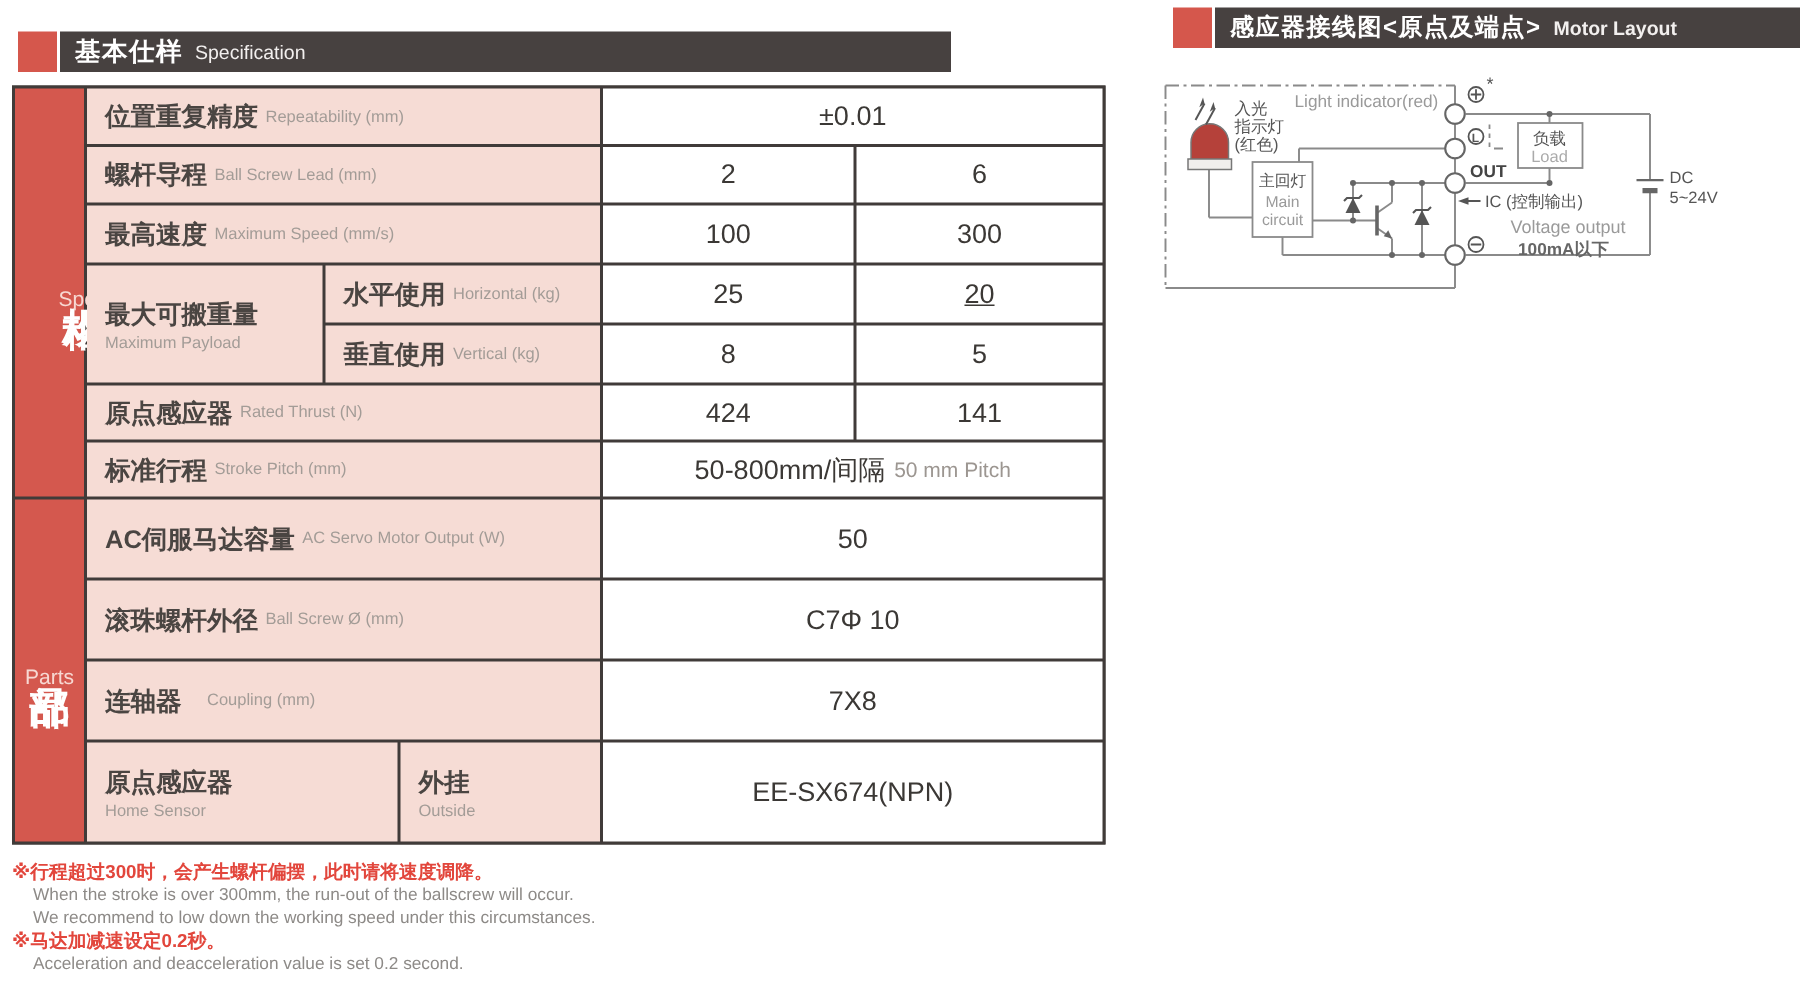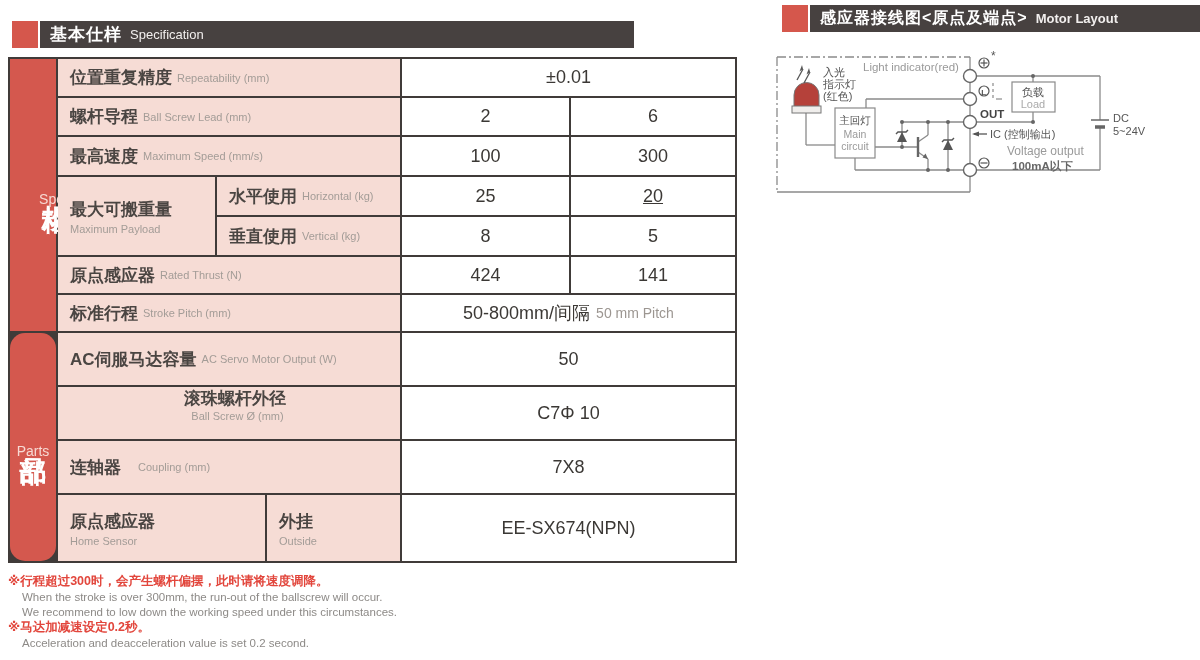--- a/index.html
+++ b/index.html
@@ -110,32 +110,32 @@
 
     <div class="cell" style="grid-column:2/5;grid-row:7;">
       <span class="lab-zh">标准行程</span>
       <span class="lab-en">Stroke Pitch (mm)</span>
     </div>
     <div class="cell val" style="grid-column:5/7;grid-row:7;">
       <span>50-800mm/间隔</span>
       <span class="ven" style="font-size:14px;">50 mm Pitch</span>
     </div>
 
-    <div class="cell group" style="grid-column:1;grid-row:8/12;border-radius:15px;">
+    <div class="cell group" style="grid-column:1;grid-row:8/12;">
       <span class="gzh">部品</span>
       <span class="gen">Parts</span>
     </div>
 
     <div class="cell" style="grid-column:2/5;grid-row:8;">
       <span class="lab-zh">AC伺服马达容量</span>
       <span class="lab-en">AC Servo Motor Output (W)</span>
     </div>
     <div class="cell val" style="grid-column:5/7;grid-row:8;">50</div>
 
-    <div class="cell" style="grid-column:2/5;grid-row:9;flex-direction:column;">
+    <div class="cell" style="grid-column:2/5;grid-row:9;">
       <span class="lab-zh">滚珠螺杆外径</span>
       <span class="lab-en">Ball Screw Ø (mm)</span>
     </div>
     <div class="cell val" style="grid-column:5/7;grid-row:9;">C7Φ 10</div>
 
     <div class="cell" style="grid-column:2/5;grid-row:10;gap:12px;">
       <span class="lab-zh">连轴器</span>
       <span class="lab-en">Coupling (mm)</span>
     </div>
     <div class="cell val" style="grid-column:5/7;grid-row:10;">7X8</div>

